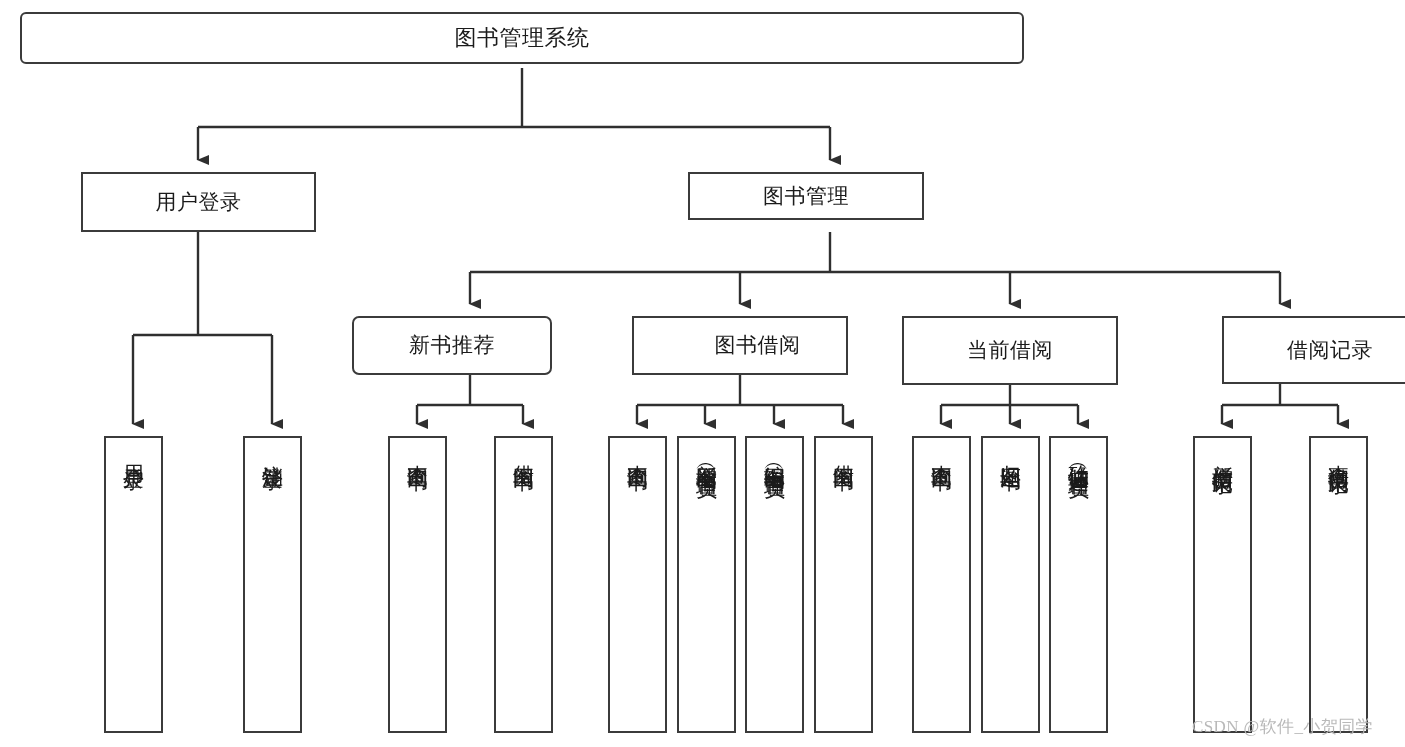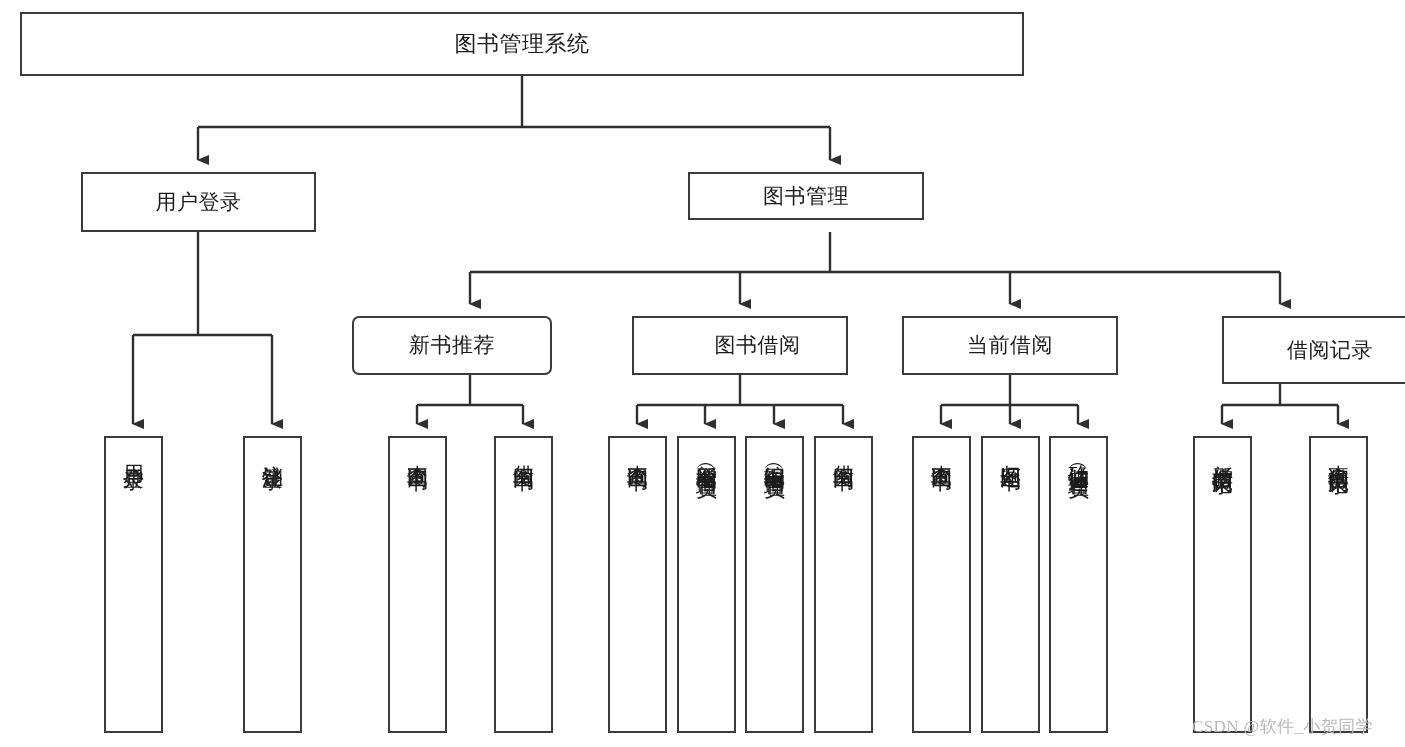--- a/index.html
+++ b/index.html
@@ -117,38 +117,38 @@
       <path d="M1010,405 L1010,424" marker-end="url(#arw)"></path>
       <path d="M1078,405 L1078,424" marker-end="url(#arw)"></path>
 
       <path d="M1280,375 L1280,405"></path>
       <path d="M1222,405 L1338,405"></path>
       <path d="M1222,405 L1222,424" marker-end="url(#arw)"></path>
       <path d="M1338,405 L1338,424" marker-end="url(#arw)"></path>
     </g>
   </svg>
 
-  <div class="node horiz root" style="left:20px; top:12px; width:1004px; height:64px;">
+  <div class="node horiz root" style="left:20px; top:12px; width:1004px; height:52px;border-radius:6px;">
     <span>图书管理系统</span>
   </div>
 
   <div class="node horiz" style="left:81px; top:172px; width:235px; height:60px;">
     <span>用户登录</span>
   </div>
   <div class="node horiz" style="left:688px; top:172px; width:236px; height:48px;">
     <span>图书管理</span>
   </div>
 
   <div class="node horiz" style="left:352px; top:316px; width:200px; height:59px;border-radius:7px;">
     <span>新书推荐</span>
   </div>
   <div class="node horiz" style="left:632px; top:316px; width:216px; height:59px;padding-left:41px;">
     <span>图书借阅</span>
   </div>
-  <div class="node horiz" style="left:902px; top:316px; width:216px; height:59px;">
+  <div class="node horiz" style="left:902px; top:316px; width:216px; height:69px;">
     <span>当前借阅</span>
   </div>
   <div class="node horiz" style="left:1222px; top:316px; width:216px; height:68px;">
     <span>借阅记录</span>
   </div>
 
   <div class="node vert" style="left:104px; top:436px; width:59px; height:297px;">
     <span class="vtext">用户登录</span>
   </div>
   <div class="node vert" style="left:243px; top:436px; width:59px; height:297px;">

